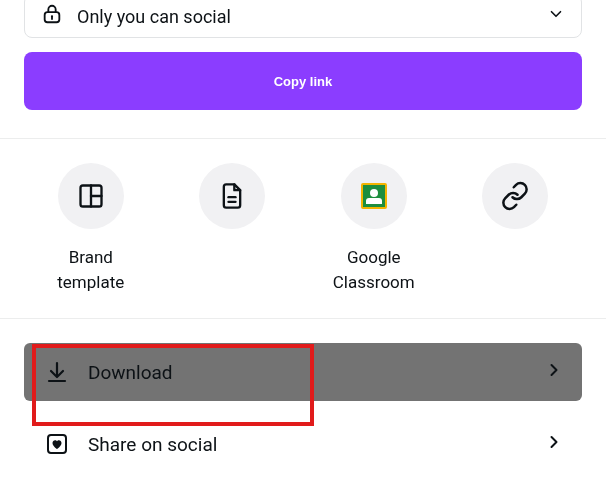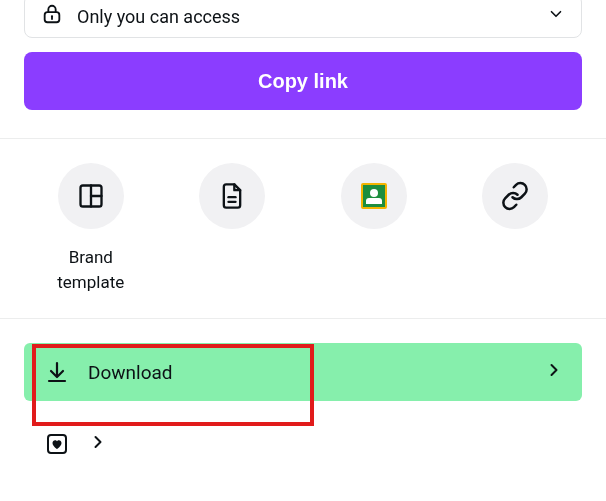--- a/index.html
+++ b/index.html
@@ -29,21 +29,21 @@
   .access-select .label { flex: 1; font-size: 18px; color: #0d1216; }
   .access-select .chev { flex: 0 0 auto; color: #0d1216; }
   .copy-btn {
     margin-top: 14px;
     width: 100%;
     height: 58px;
     border: none;
     border-radius: 8px;
     background: #8b3dff;
     color: #ffffff;
-    font-size: 20px;
+    font-size: 13px;
     font-weight: 700;
     cursor: pointer;
   }
   .divider { border-top: 1px solid #eceded; margin-top: 28px; }
   .opts {
     display: flex;
     padding: 24px 24px 0 24px;
     gap: 8px;
   }
   .opt {
@@ -93,21 +93,21 @@
   }
   .action-row {
     display: flex;
     align-items: center;
     height: 58px;
     padding: 0 18px;
     border-radius: 6px;
     cursor: pointer;
     position: relative;
   }
-  .action-row.shaded { background: #86efac; }
+  .action-row.shaded { background: #737373; }
   .action-row .icon { width: 30px; display: flex; align-items: center; justify-content: center; margin-right: 16px; }
   .action-row .label { flex: 1; font-size: 19px; color: #0d1216; }
   .action-row .chev { color: #0d1216; }
   .highlight-box {
     position: absolute;
     border: 4px solid #e11b1b;
     pointer-events: none;
     left: 32px;
     top: 344px;
     width: 282px;
@@ -121,21 +121,21 @@
 <div class="wrap">
   <div class="access-select">
     <span class="lock">
       <svg width="22" height="22" viewBox="0 0 24 24" fill="none" stroke="#0d1216" stroke-width="2" stroke-linecap="round" stroke-linejoin="round">
         <rect x="4" y="10" width="16" height="11" rx="3"></rect>
         <path d="M8 10V7a4 4 0 0 1 8 0v3"></path>
         <circle cx="12" cy="14.5" r="1.2" fill="#0d1216" stroke="none"></circle>
         <line x1="12" y1="15" x2="12" y2="17.5"></line>
       </svg>
     </span>
-    <span class="label">Only you can access</span>
+    <span class="label">Only you can social</span>
     <span class="chev">
       <svg width="18" height="18" viewBox="0 0 24 24" fill="none" stroke="#0d1216" stroke-width="2.2" stroke-linecap="round" stroke-linejoin="round">
         <polyline points="6 9 12 15 18 9"></polyline>
       </svg>
     </span>
   </div>
 
   <button class="copy-btn">
     <span>Copy link</span>
   </button>
@@ -164,20 +164,21 @@
         <line x1="9" y1="13" x2="15" y2="13"></line>
         <line x1="9" y1="17" x2="15" y2="17"></line>
       </svg>
     </div>
   </div>
 
   <div class="opt">
     <div class="circle">
       <div class="gc-tile"></div>
     </div>
+    <div class="label">Google<br>Classroom</div>
   </div>
 
   <div class="opt">
     <div class="circle">
       <svg width="30" height="30" viewBox="0 0 24 24" fill="none" stroke="#0d1216" stroke-width="2" stroke-linecap="round" stroke-linejoin="round">
         <path d="M10 13a5 5 0 0 0 7.07 0l2.83-2.83a5 5 0 0 0-7.07-7.07L11 5"></path>
         <path d="M14 11a5 5 0 0 0-7.07 0l-2.83 2.83a5 5 0 0 0 7.07 7.07L13 19"></path>
       </svg>
     </div>
   </div>
@@ -204,20 +205,21 @@
 
   <div class="spacer"></div>
 
   <div class="action-row">
     <span class="icon">
       <svg width="24" height="24" viewBox="0 0 24 24" fill="none" stroke="#0d1216" stroke-width="2" stroke-linecap="round" stroke-linejoin="round">
         <rect x="3" y="3" width="18" height="18" rx="3"></rect>
         <path d="M12 17s-4.5-2.9-4.5-6.1c0-1.5 1.2-2.7 2.6-2.7 1 0 1.6.6 1.9 1.1.3-.5.9-1.1 1.9-1.1 1.4 0 2.6 1.2 2.6 2.7C16.5 14.1 12 17 12 17z" fill="#0d1216" stroke="none"></path>
       </svg>
     </span>
+    <span class="label">Share on social</span>
     <span class="chev">
       <svg width="20" height="20" viewBox="0 0 24 24" fill="none" stroke="#0d1216" stroke-width="2.4" stroke-linecap="round" stroke-linejoin="round">
         <polyline points="9 6 15 12 9 18"></polyline>
       </svg>
     </span>
   </div>
 
 </div>
 
 <div class="highlight-box"></div>

